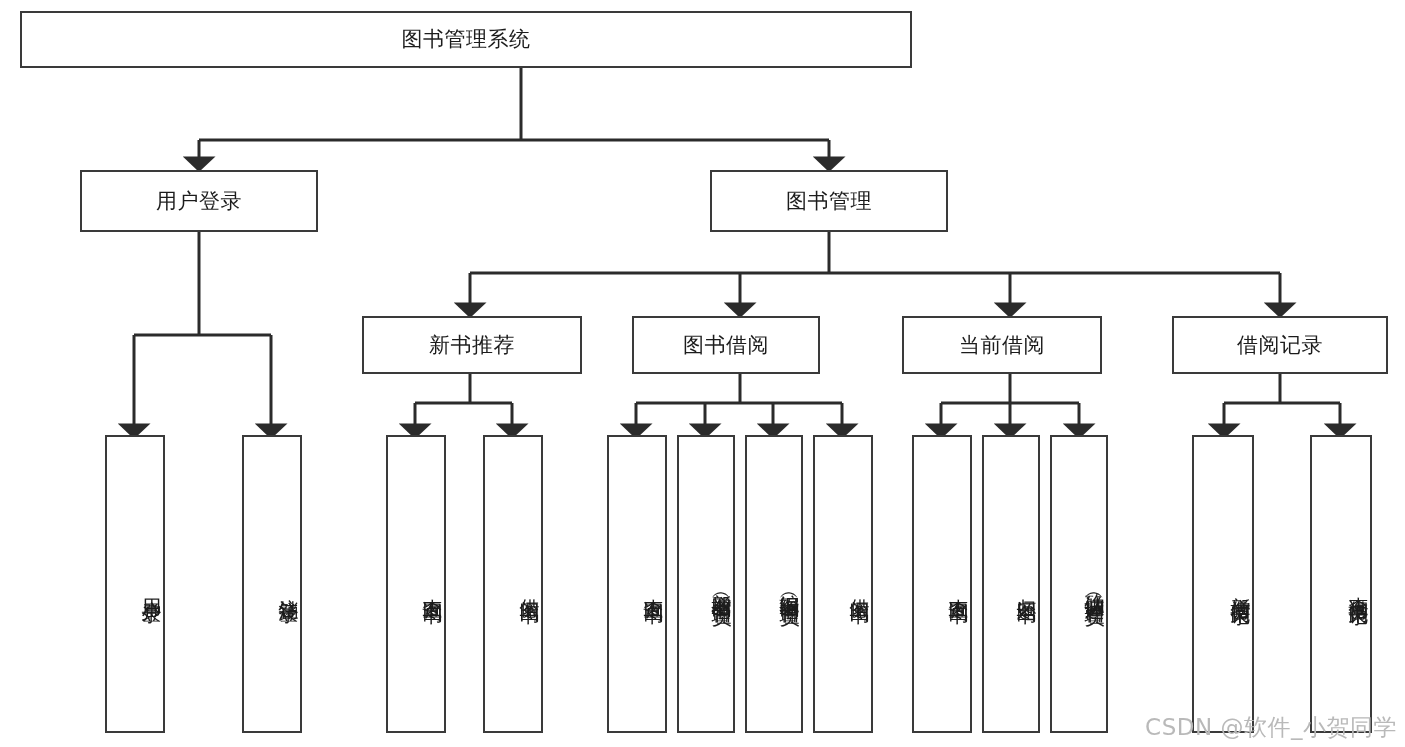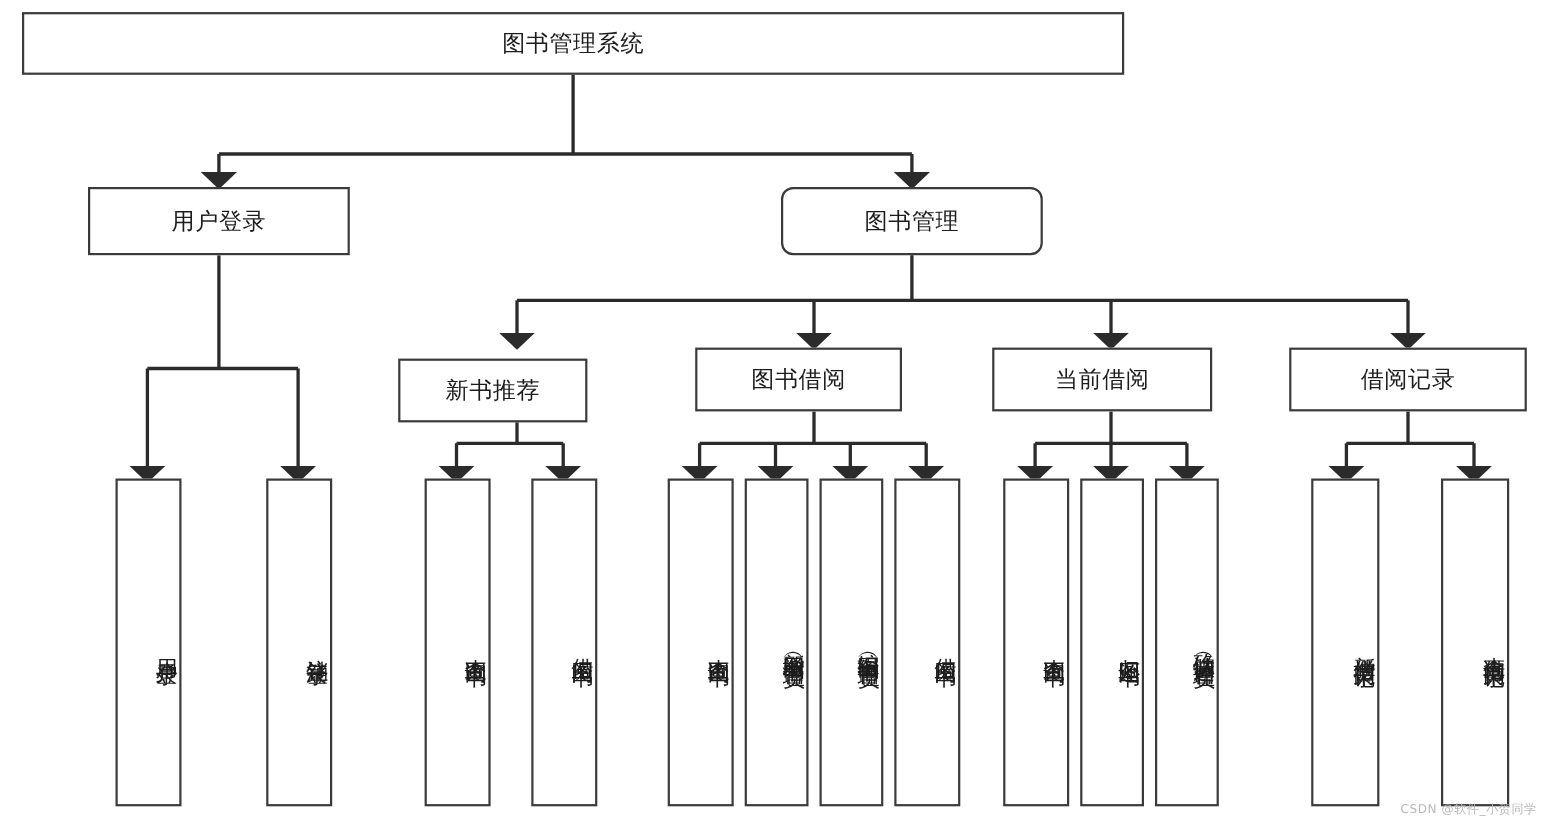--- a/index.html
+++ b/index.html
@@ -53,21 +53,21 @@
   }
   .node-box.vert .vlabel {
     writing-mode: vertical-rl;
     text-orientation: upright;
     white-space: nowrap;
   }
   .watermark {
     position: absolute;
     right: 8px;
     bottom: 4px;
-    font-size: 11px;
+    font-size: 23px;
     color: #b9b9b9;
     letter-spacing: 0.5px;
     white-space: nowrap;
     user-select: none;
   }
 </style>
 </head>
 <body>
 
 <div id="diagram-root">
@@ -115,32 +115,32 @@
       <path d="M1010,403 L1010,430" marker-end="url(#arrow)"></path>
       <path d="M1079,403 L1079,430" marker-end="url(#arrow)"></path>
 
       <path d="M1280,374 L1280,403"></path>
       <path d="M1224,403 L1340,403"></path>
       <path d="M1224,403 L1224,430" marker-end="url(#arrow)"></path>
       <path d="M1340,403 L1340,430" marker-end="url(#arrow)"></path>
     </g>
   </svg>
 
-  <div class="node-box horiz" style="left:20px; top:11px; width:1002px; height:57px;">
+  <div class="node-box horiz" style="left:20px; top:11px; width:892px; height:57px;">
     <span>图书管理系统</span>
   </div>
 
   <div class="node-box horiz" style="left:80px; top:170px; width:238px; height:62px;">
     <span>用户登录</span>
   </div>
-  <div class="node-box horiz" style="left:710px; top:170px; width:238px; height:62px;border-radius:11px;">
+  <div class="node-box horiz" style="left:710px; top:170px; width:238px; height:62px;">
     <span>图书管理</span>
   </div>
 
-  <div class="node-box horiz" style="left:362px; top:326px; width:172px; height:58px;">
+  <div class="node-box horiz" style="left:362px; top:316px; width:220px; height:58px;">
     <span>新书推荐</span>
   </div>
   <div class="node-box horiz" style="left:632px; top:316px; width:188px; height:58px;">
     <span>图书借阅</span>
   </div>
   <div class="node-box horiz" style="left:902px; top:316px; width:200px; height:58px;">
     <span>当前借阅</span>
   </div>
   <div class="node-box horiz" style="left:1172px; top:316px; width:216px; height:58px;">
     <span>借阅记录</span>

